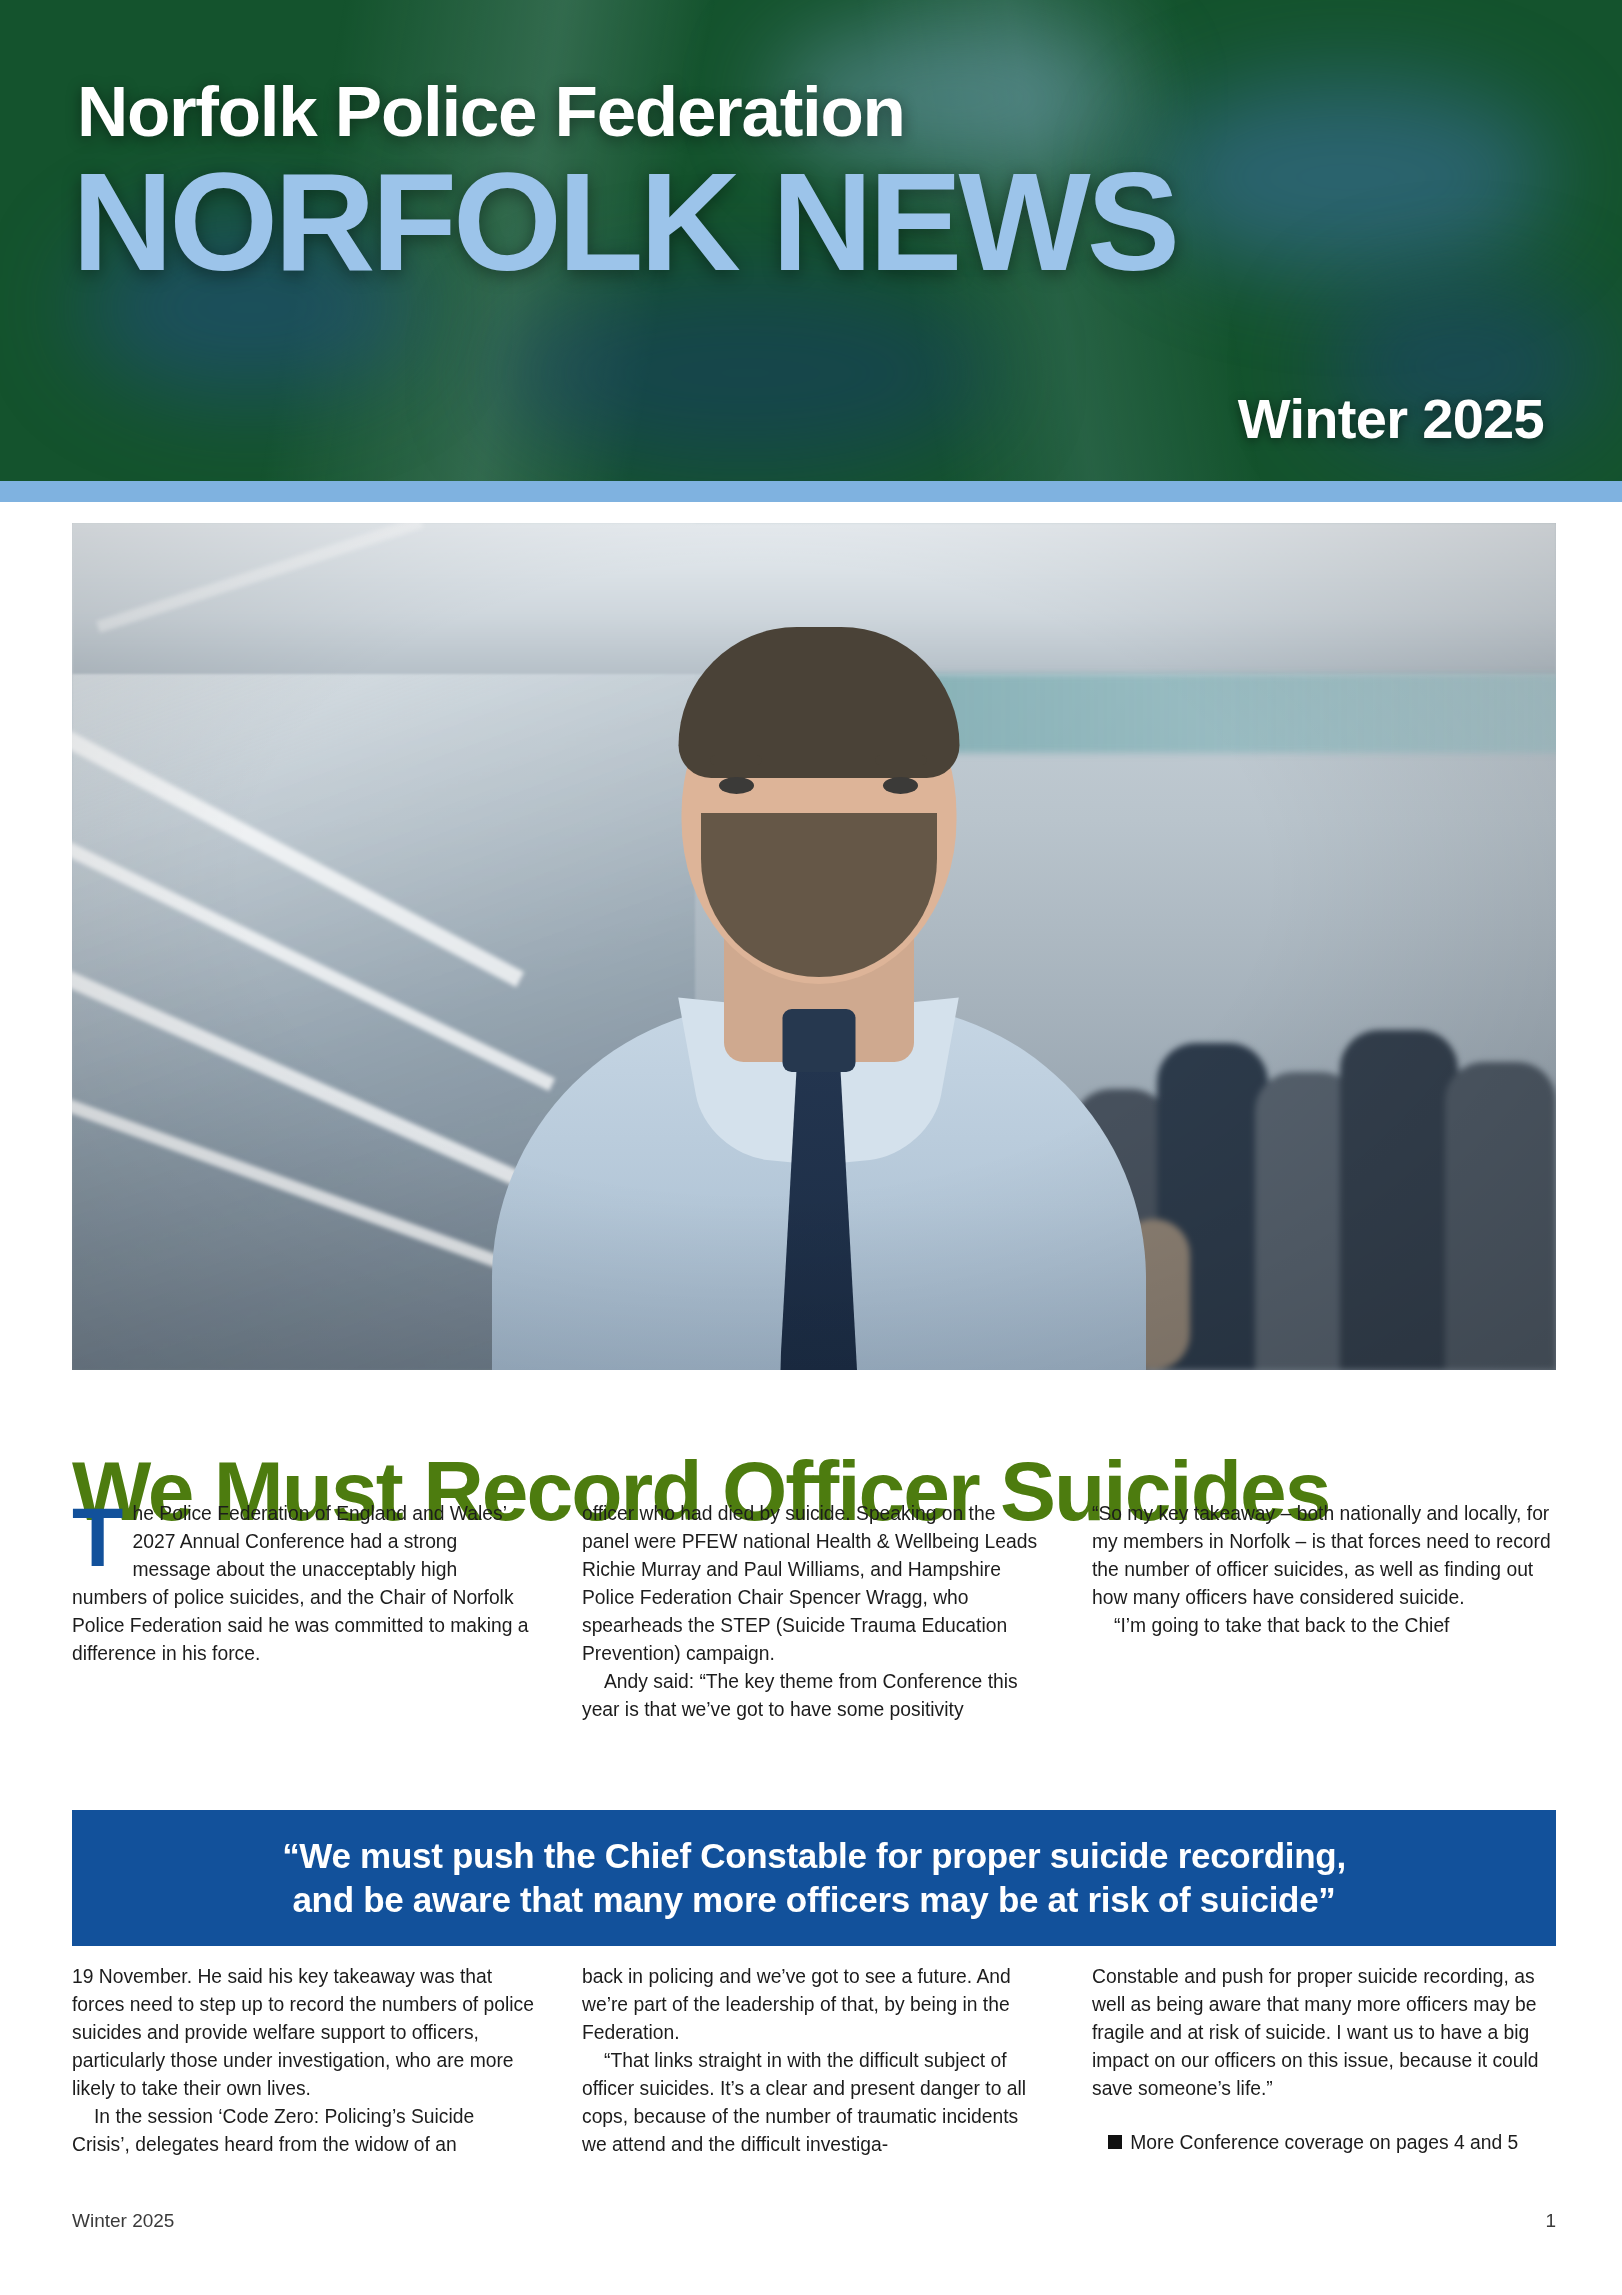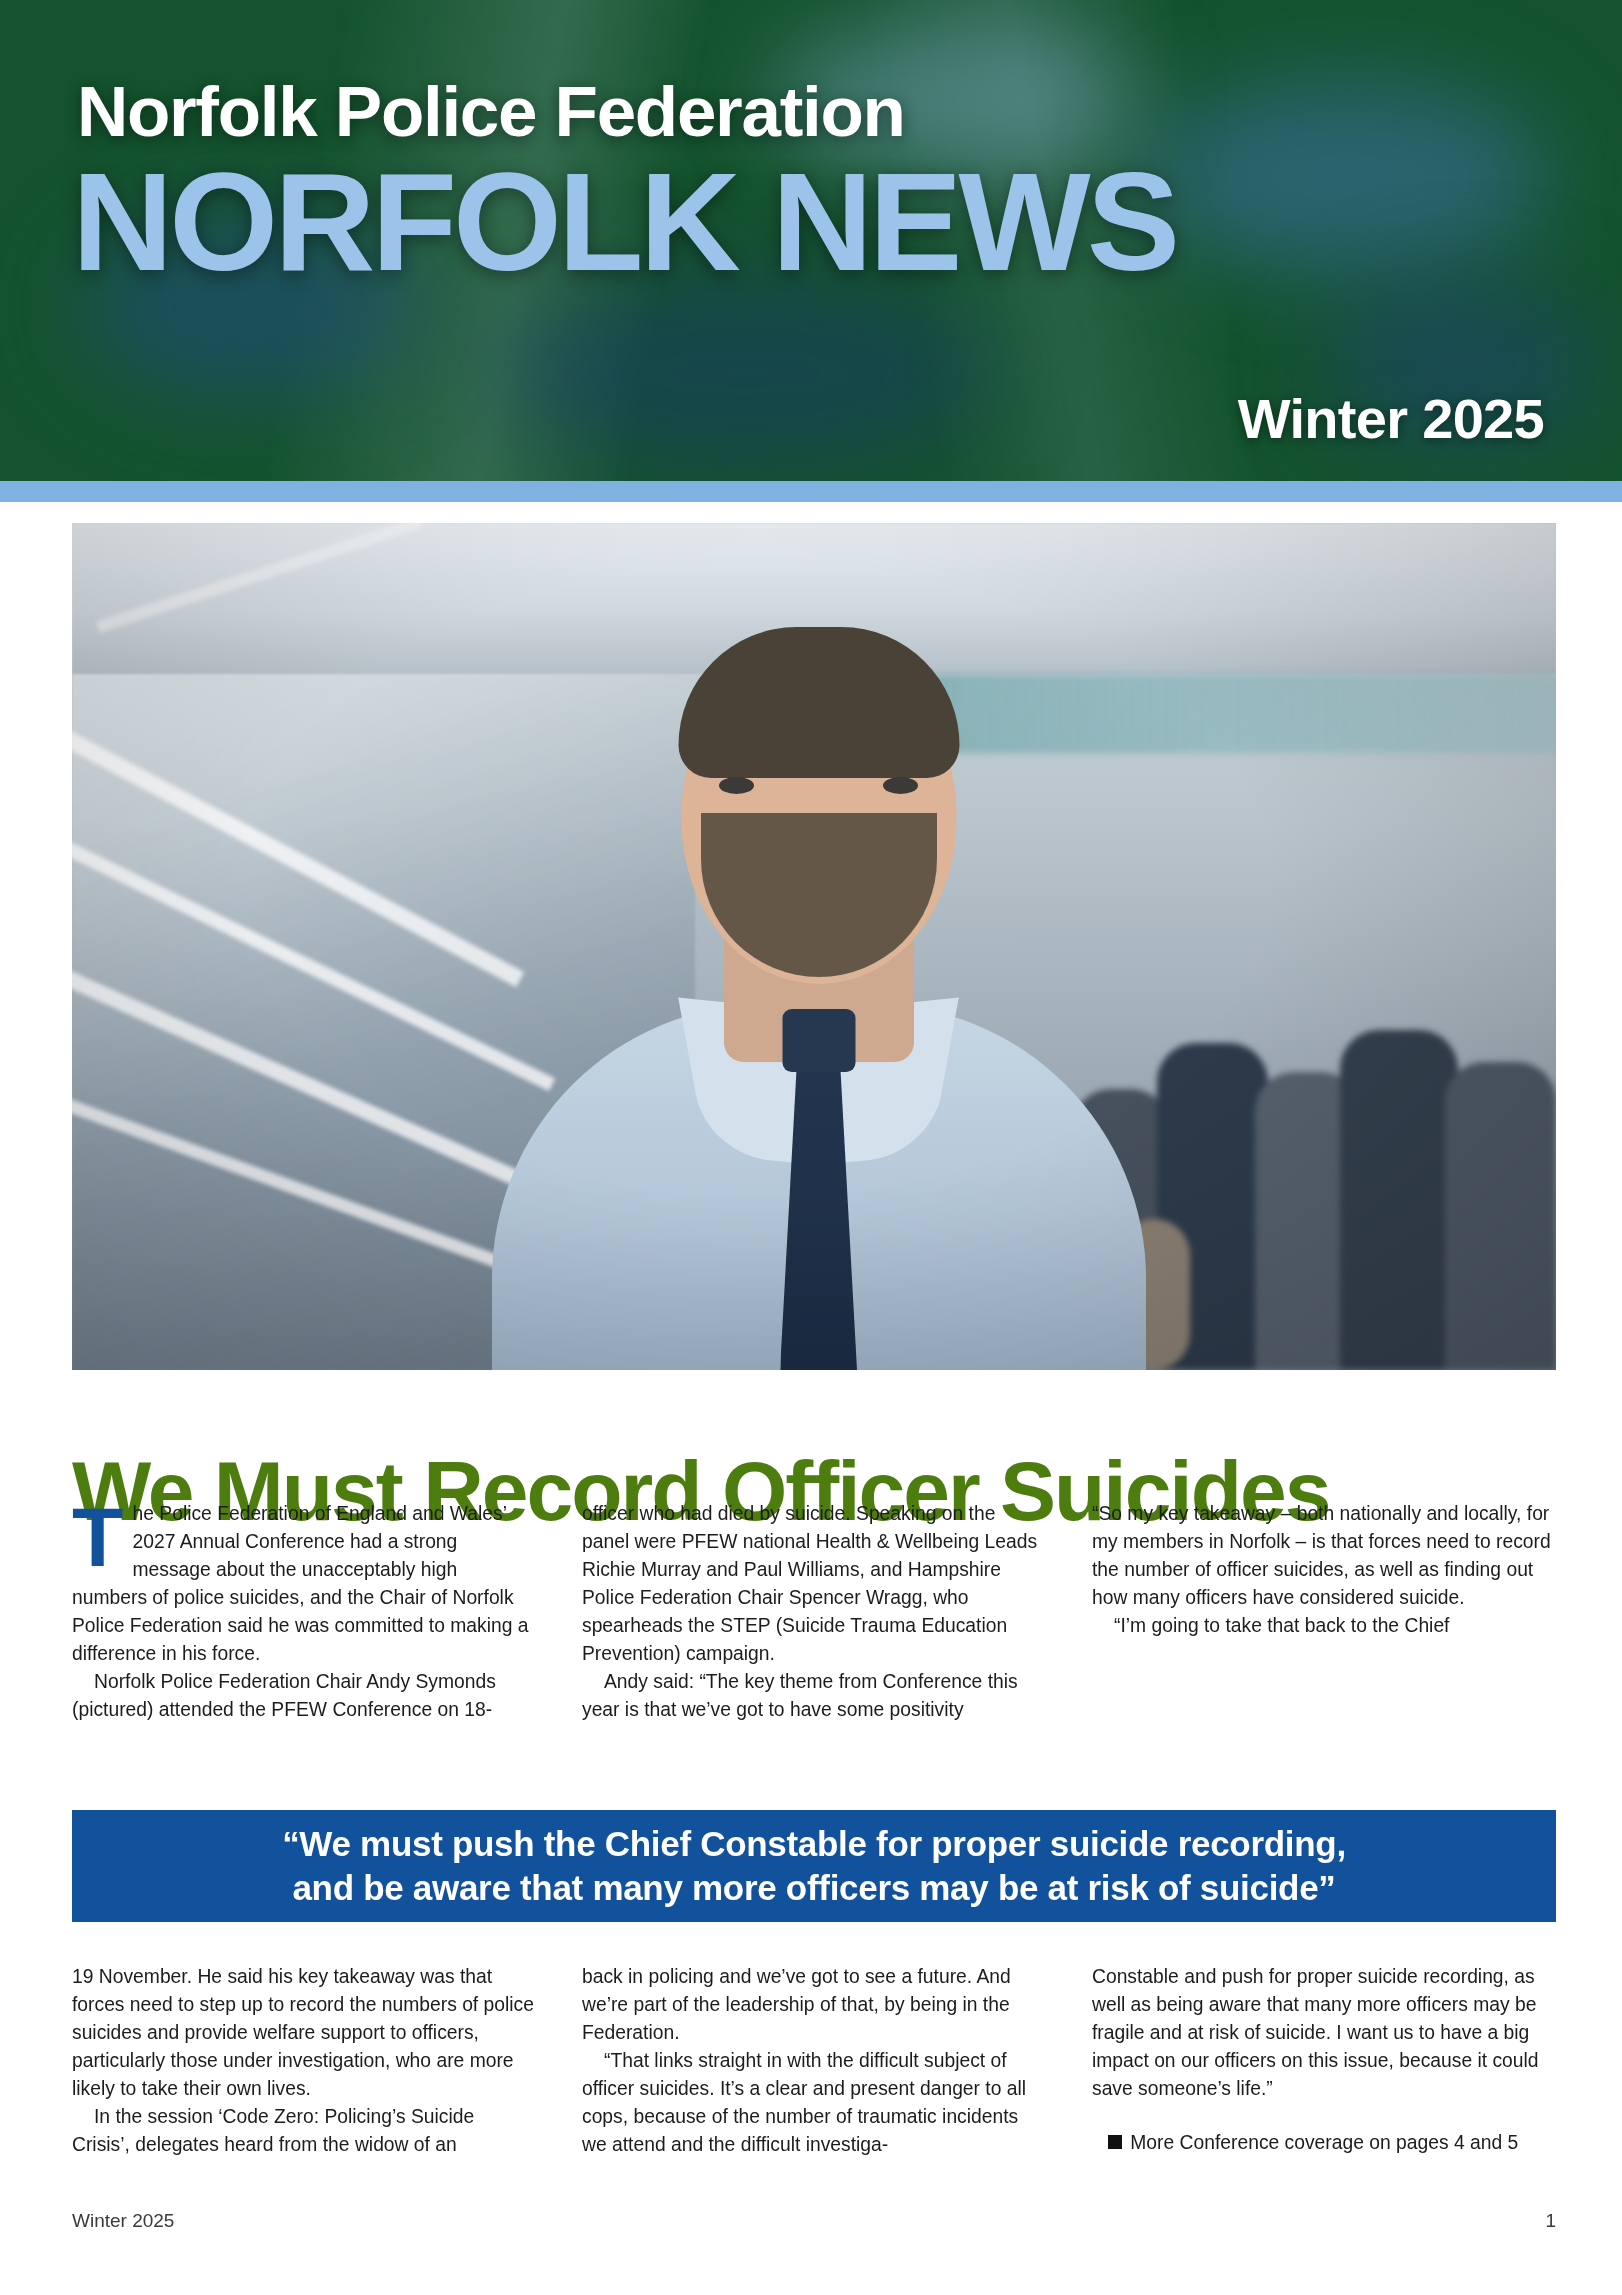--- a/index.html
+++ b/index.html
@@ -326,21 +326,21 @@
     color: #12519b;
     margin: 2.6px 9.2px 0 0;
   }
 
   
   .pullquote {
     position: absolute;
     left: 72px;
     top: 1810px;
     width: 1484px;
-    height: 112px;
+    height: 136px;
     background: #12519b;
     color: #ffffff;
     display: flex;
     align-items: center;
     justify-content: center;
     text-align: center;
     box-sizing: border-box;
     padding: 0 26px;
   }
   .pullquote span {
@@ -432,21 +432,20 @@
 
   <div class="photo-vignette"></div>
 </div>
 
 <h1 class="headline">We Must Record Officer Suicides</h1>
 
 <div class="cols top">
 
   <div class="col">
     <p class="dropcap-p"><span class="dropcap">T</span><span>he Police Federation of England and Wales’ 2027 Annual Conference had a strong message about the unacceptably high numbers of police suicides, and the Chair of Norfolk Police Federation said he was committed to making a difference in his force.</span></p>
-    <p>Norfolk Police Federation Chair Andy Symonds (pictured) attended the PFEW Conference on 18-</p>
   </div>
 
   <div class="col">
     <p>officer who had died by suicide. Speaking on the panel were PFEW national Health &amp; Wellbeing Leads Richie Murray and Paul Williams, and Hampshire Police Federation Chair Spencer Wragg, who spearheads the STEP (Suicide Trauma Education Prevention) campaign.</p>
     <p>Andy said: “The key theme from Conference this year is that we’ve got to have some positivity</p>
   </div>
 
   <div class="col">
     <p>“So my key takeaway – both nationally and locally, for my members in Norfolk – is that forces need to record the number of officer suicides, as well as finding out how many officers have considered suicide.</p>
     <p>“I’m going to take that back to the Chief</p>

